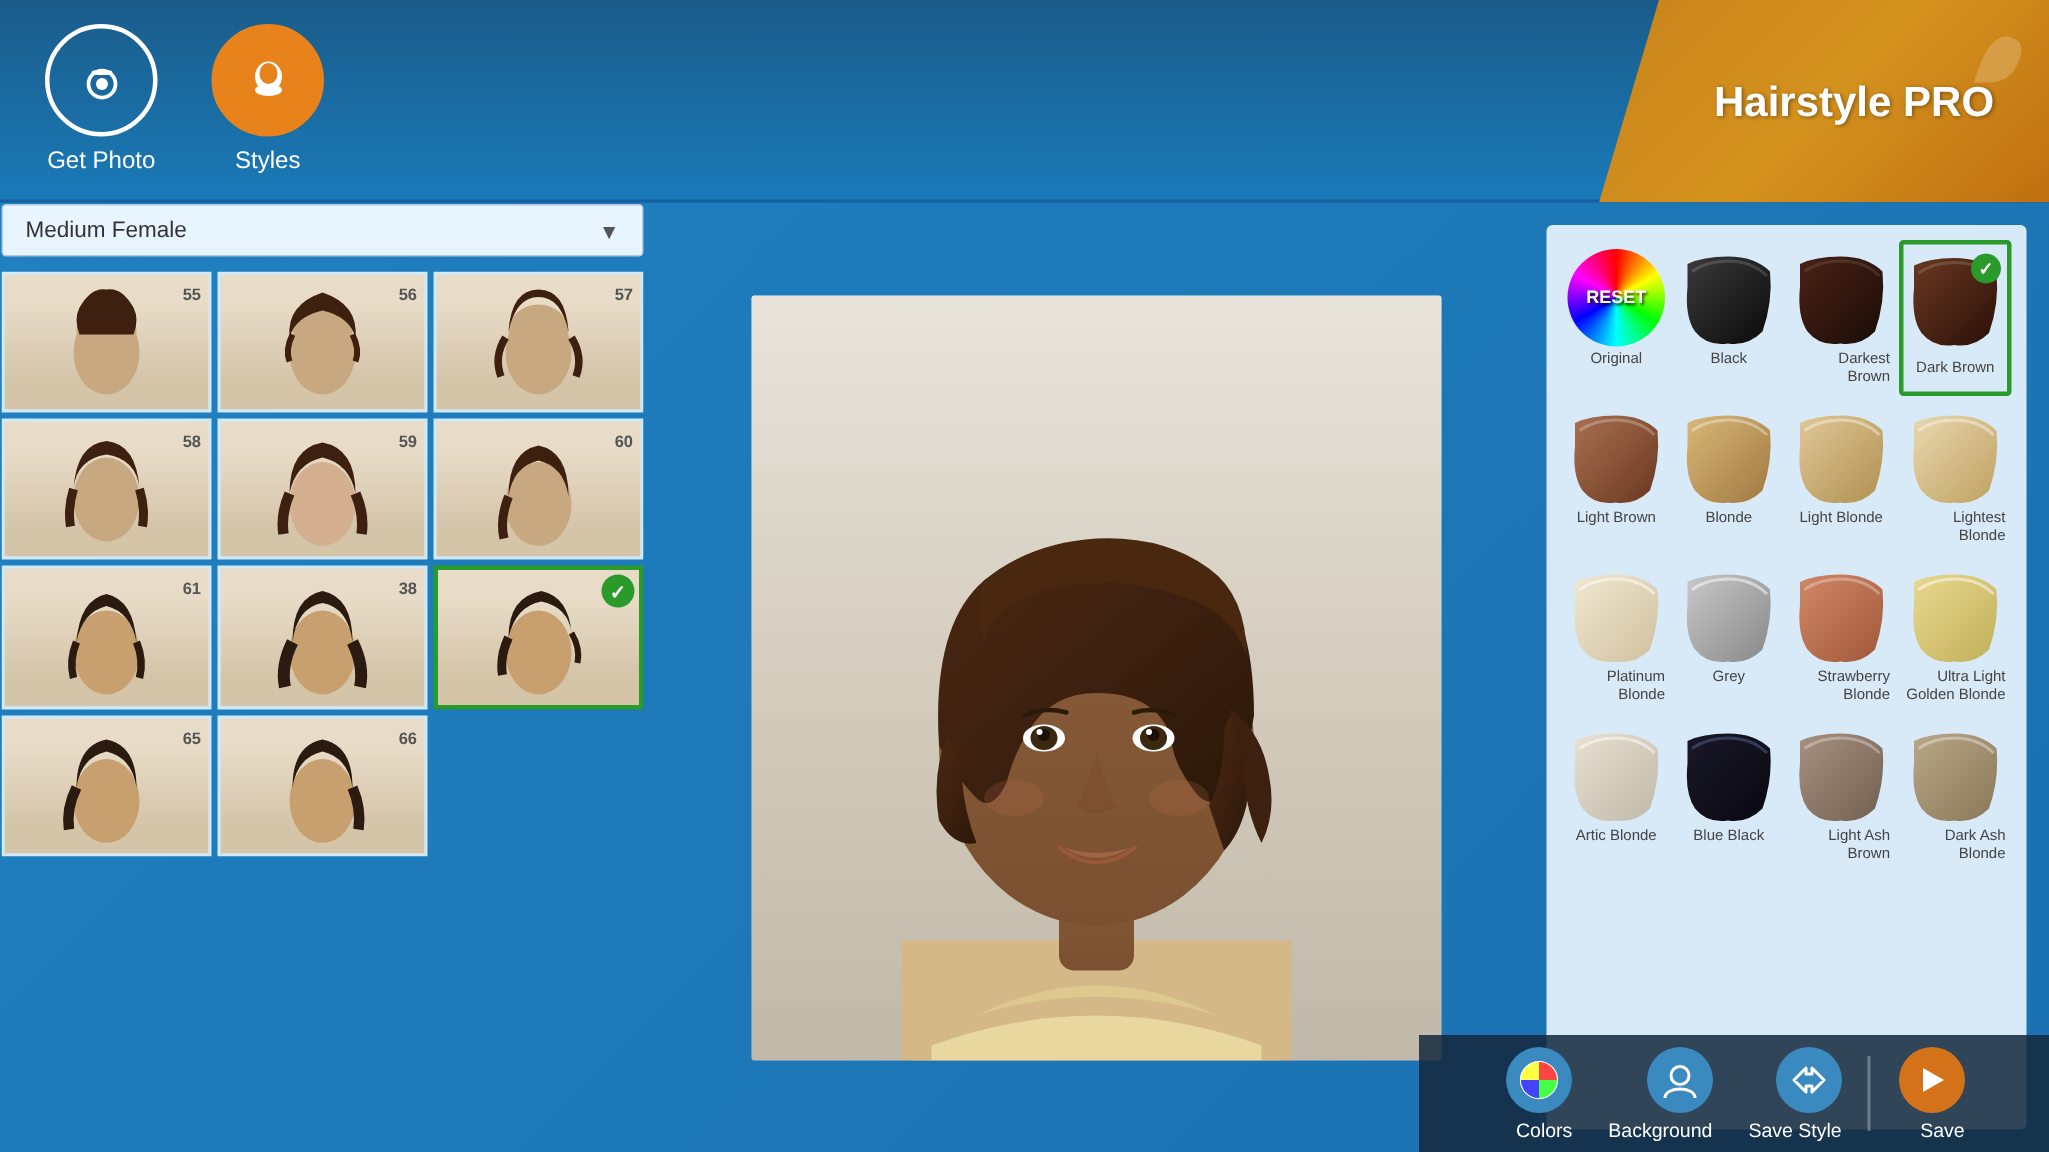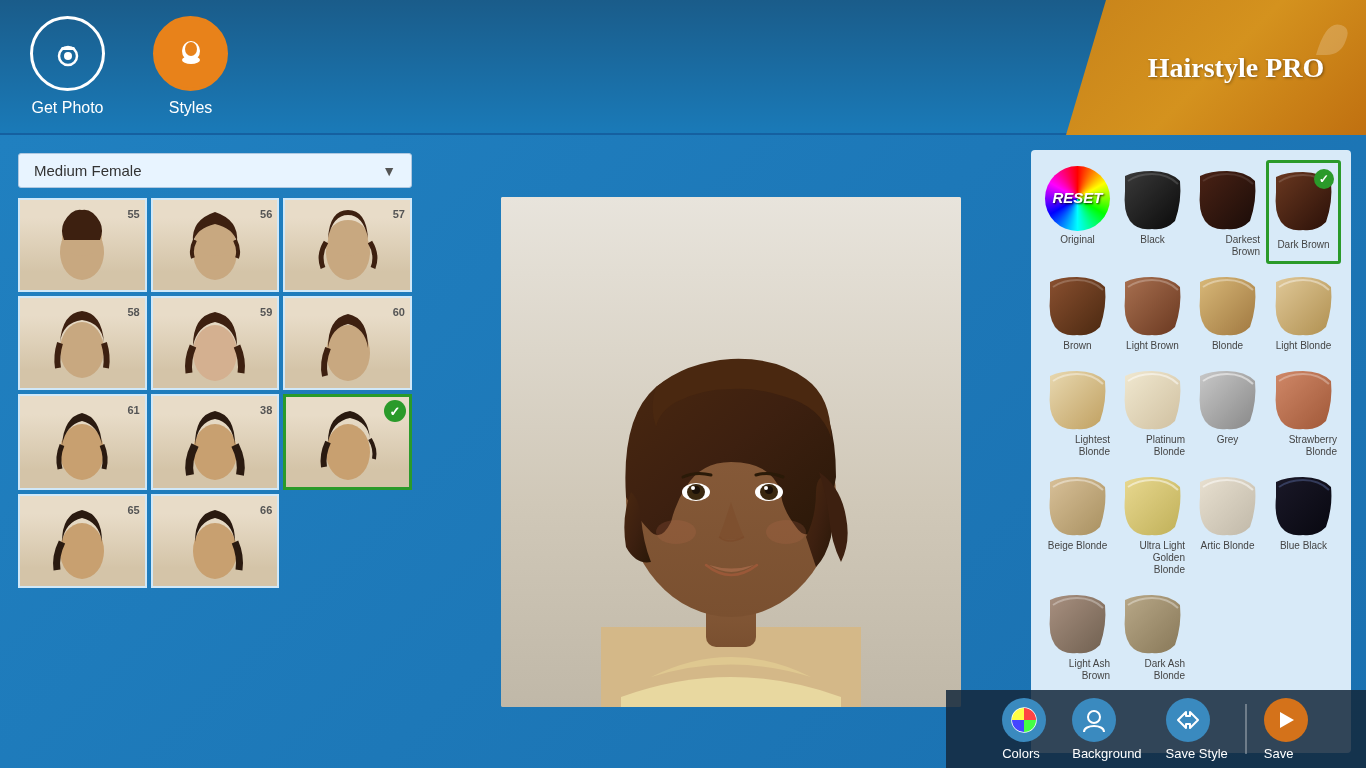--- a/index.html
+++ b/index.html
@@ -18,21 +18,21 @@
       background: linear-gradient(180deg, #1a5c8a 0%, #1a7ab8 100%);
       display: flex;
       align-items: center;
       padding: 0 30px;
       border-bottom: 2px solid #1560a0;
       position: relative;
     }
 
     .nav-items {
       display: flex;
-      gap: 48px;
+      gap: 36px;
       align-items: center;
     }
 
     .nav-item {
       display: flex;
       flex-direction: column;
       align-items: center;
       cursor: pointer;
       color: white;
       gap: 8px;
@@ -65,35 +65,34 @@
       right: 0;
       top: 0;
       width: 300px;
       height: 135px;
       background: linear-gradient(135deg, #c8831a 0%, #d4921e 50%, #c07010 100%);
       display: flex;
       align-items: center;
       justify-content: center;
       clip-path: polygon(40px 0, 100% 0, 100% 100%, 0 100%);
       overflow: hidden;
-      font-family: Liberation Serif, serif;
     }
 
     .logo-text {
       color: white;
       font-size: 28px;
       font-weight: bold;
       text-shadow: 1px 1px 3px rgba(0,0,0,0.4);
       margin-left: 40px;
     }
 
     
     .styles-panel {
       width: 430px;
-      padding: 18px;
+      padding: 1px;
       display: flex;
       flex-direction: column;
       gap: 10px;
     }
 
     .dropdown-display {
       background: #e8f4ff;
       border: 1px solid #b0c8e0;
       border-radius: 3px;
       padding: 8px 15px;
@@ -206,21 +205,21 @@
       font-size: 10px;
       color: #444;
       text-align: right;
       margin-top: 3px;
       line-height: 1.2;
     }
 
     .toolbar-item {
       display: flex;
       flex-direction: column;
-      align-items: flex-start;
+      align-items: flex-end;
       gap: 4px;
       cursor: pointer;
       color: white;
       padding: 5px 12px;
       min-width: 70px;
     }
 
     .toolbar-icon {
       width: 44px;
       height: 44px;
@@ -252,27 +251,26 @@
       width: 65px;
       height: 65px;
       border-radius: 50%;
       background: conic-gradient(red, yellow, lime, cyan, blue, magenta, red);
       display: flex;
       align-items: center;
       justify-content: center;
     }
 
     .reset-text {
-      font-size: 15px;
+      font-size: 12px;
       font-weight: bold;
       color: white;
       text-shadow: 1px 1px 2px rgba(0,0,0,0.8);
       text-align: center;
       line-height: 1.1;
-      font-style: italic;
     }
 
     
     .face-container {
       width: 100%;
       height: 100%;
       display: flex;
       align-items: center;
       justify-content: center;
       background: linear-gradient(180deg, #e8dcc8 20%, #d4c4a8 80%);
@@ -578,33 +576,20 @@
                 </linearGradient>
               </defs>
             <path d="M5 10 Q15 5 32 5 Q50 5 60 15 Q62 35 55 55 Q45 65 32 63 Q18 65 10 55 Q3 45 5 25 Z" fill="url(#g-dkbrown)"></path>
             <path d="M8 15 Q18 8 32 8 Q48 8 58 18" fill="none" stroke="rgba(255,255,255,0.15)" stroke-width="2"></path>
           </svg>
           <div style="position:absolute;top:2px;right:2px;width:20px;height:20px;background:#2a9a2a;border-radius:50%;display:flex;align-items:center;justify-content:center;color:white;font-size:12px;font-weight:bold;">✓</div>
         </div>
         <span class="color-name">Dark Brown</span>
       </div>
 
-      <div class="color-item">
-        <svg class="swatch-svg" viewBox="0 0 65 65">
-          <defs>
-              <linearGradient id="g-brown" x1="0" y1="0" x2="1" y2="1">
-                <stop offset="0%" stop-color="#8a5030"></stop>
-                <stop offset="100%" stop-color="#4a2810"></stop>
-              </linearGradient>
-            </defs>
-          <path d="M5 10 Q15 5 32 5 Q50 5 60 15 Q62 35 55 55 Q45 65 32 63 Q18 65 10 55 Q3 45 5 25 Z" fill="url(#g-brown)"></path>
-          <path d="M8 15 Q18 8 32 8 Q48 8 58 18" fill="none" stroke="rgba(255,255,255,0.2)" stroke-width="2"></path>
-        </svg>
-        <span class="color-name">Brown</span>
-      </div>
 
       <div class="color-item">
         <svg class="swatch-svg" viewBox="0 0 65 65">
           <defs>
               <linearGradient id="g-lbrown" x1="0" y1="0" x2="1" y2="1">
                 <stop offset="0%" stop-color="#a87050"></stop>
                 <stop offset="100%" stop-color="#6a3820"></stop>
               </linearGradient>
             </defs>
           <path d="M5 10 Q15 5 32 5 Q50 5 60 15 Q62 35 55 55 Q45 65 32 63 Q18 65 10 55 Q3 45 5 25 Z" fill="url(#g-lbrown)"></path>
@@ -691,33 +676,20 @@
                 <stop offset="0%" stop-color="#d08868"></stop>
                 <stop offset="100%" stop-color="#a05838"></stop>
               </linearGradient>
             </defs>
           <path d="M5 10 Q15 5 32 5 Q50 5 60 15 Q62 35 55 55 Q45 65 32 63 Q18 65 10 55 Q3 45 5 25 Z" fill="url(#g-straw)"></path>
           <path d="M8 15 Q18 8 32 8 Q48 8 58 18" fill="none" stroke="rgba(255,255,255,0.3)" stroke-width="2"></path>
         </svg>
         <span class="color-name">Strawberry Blonde</span>
       </div>
 
-      <div class="color-item">
-        <svg class="swatch-svg" viewBox="0 0 65 65">
-          <defs>
-              <linearGradient id="g-beige" x1="0" y1="0" x2="1" y2="1">
-                <stop offset="0%" stop-color="#d8c098"></stop>
-                <stop offset="100%" stop-color="#a89060"></stop>
-              </linearGradient>
-            </defs>
-          <path d="M5 10 Q15 5 32 5 Q50 5 60 15 Q62 35 55 55 Q45 65 32 63 Q18 65 10 55 Q3 45 5 25 Z" fill="url(#g-beige)"></path>
-          <path d="M8 15 Q18 8 32 8 Q48 8 58 18" fill="none" stroke="rgba(255,255,255,0.4)" stroke-width="2"></path>
-        </svg>
-        <span class="color-name">Beige Blonde</span>
-      </div>
 
 
       <div class="color-item">
         <svg class="swatch-svg" viewBox="0 0 65 65">
           <defs>
               <linearGradient id="g-ultra" x1="0" y1="0" x2="1" y2="1">
                 <stop offset="0%" stop-color="#e8d890"></stop>
                 <stop offset="100%" stop-color="#c0b058"></stop>
               </linearGradient>
             </defs>

